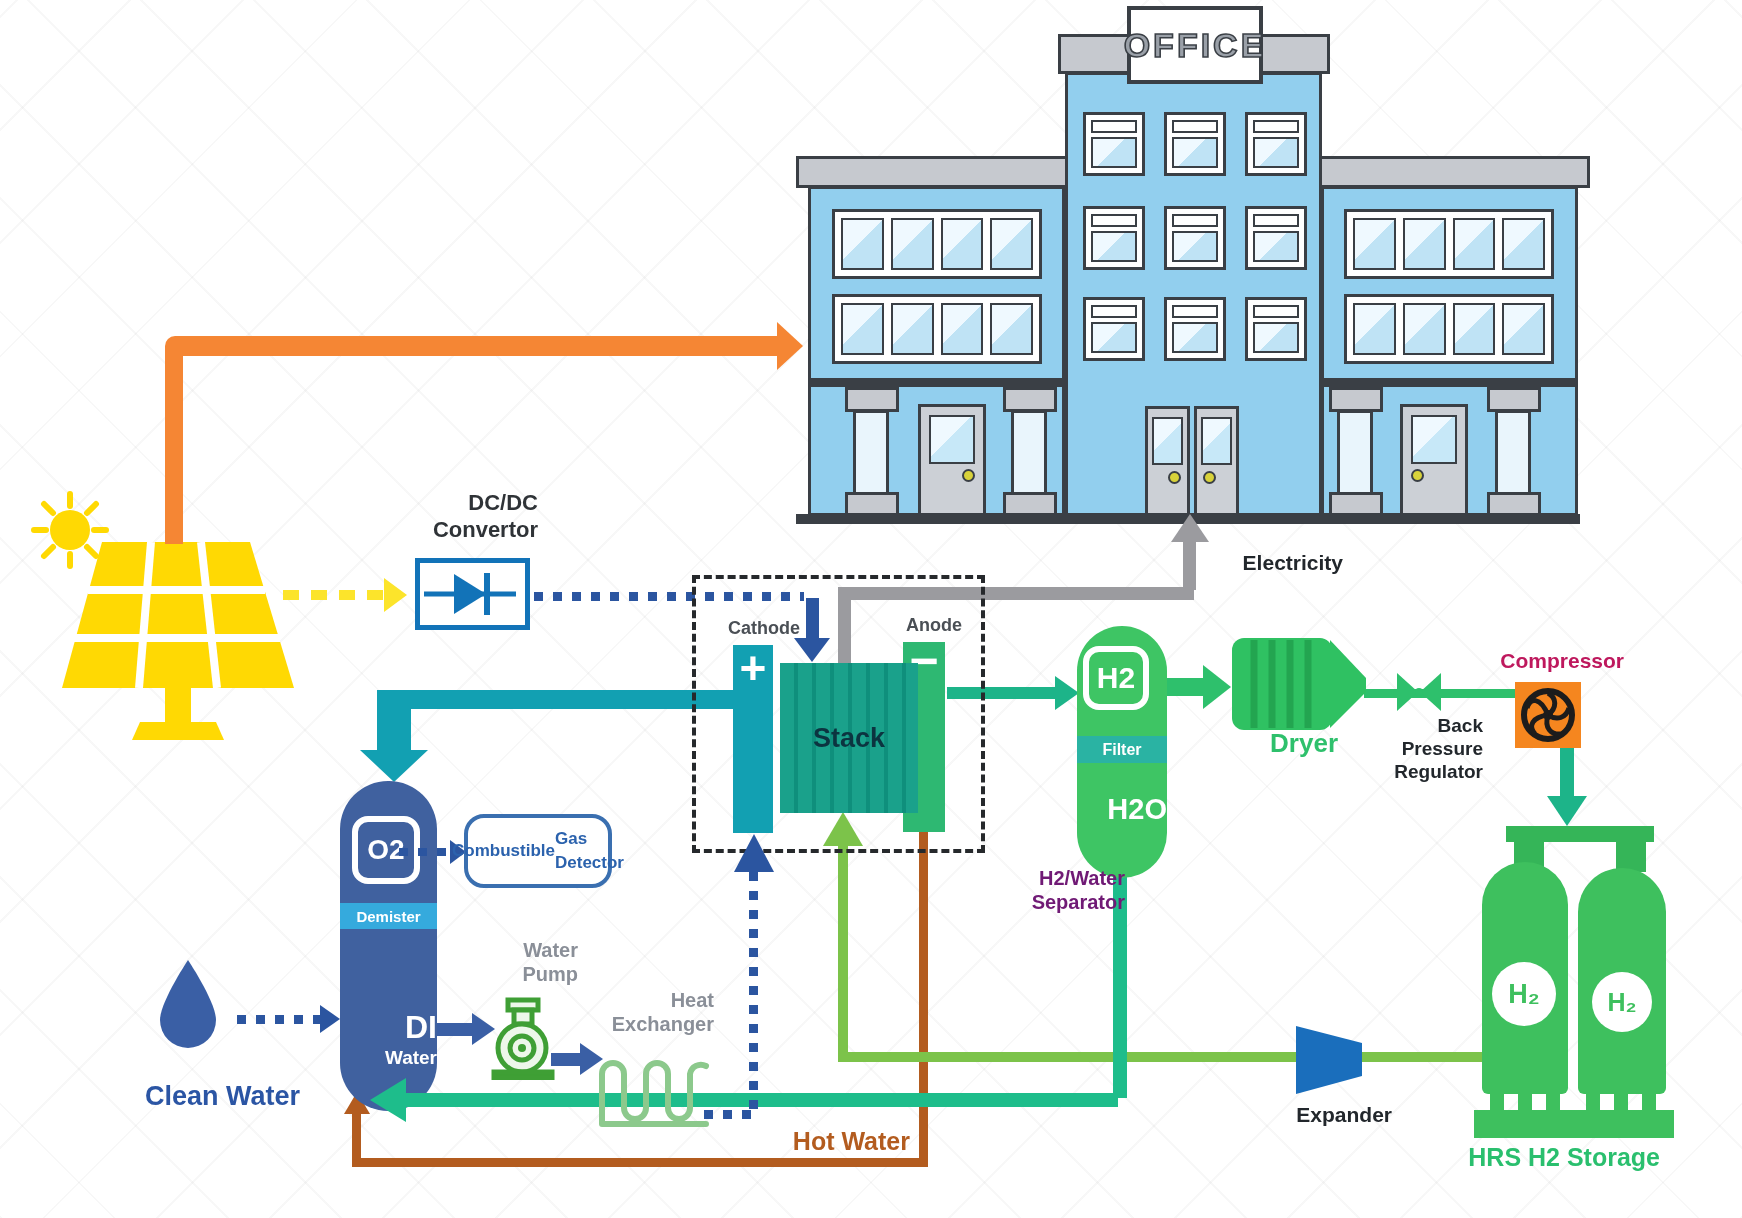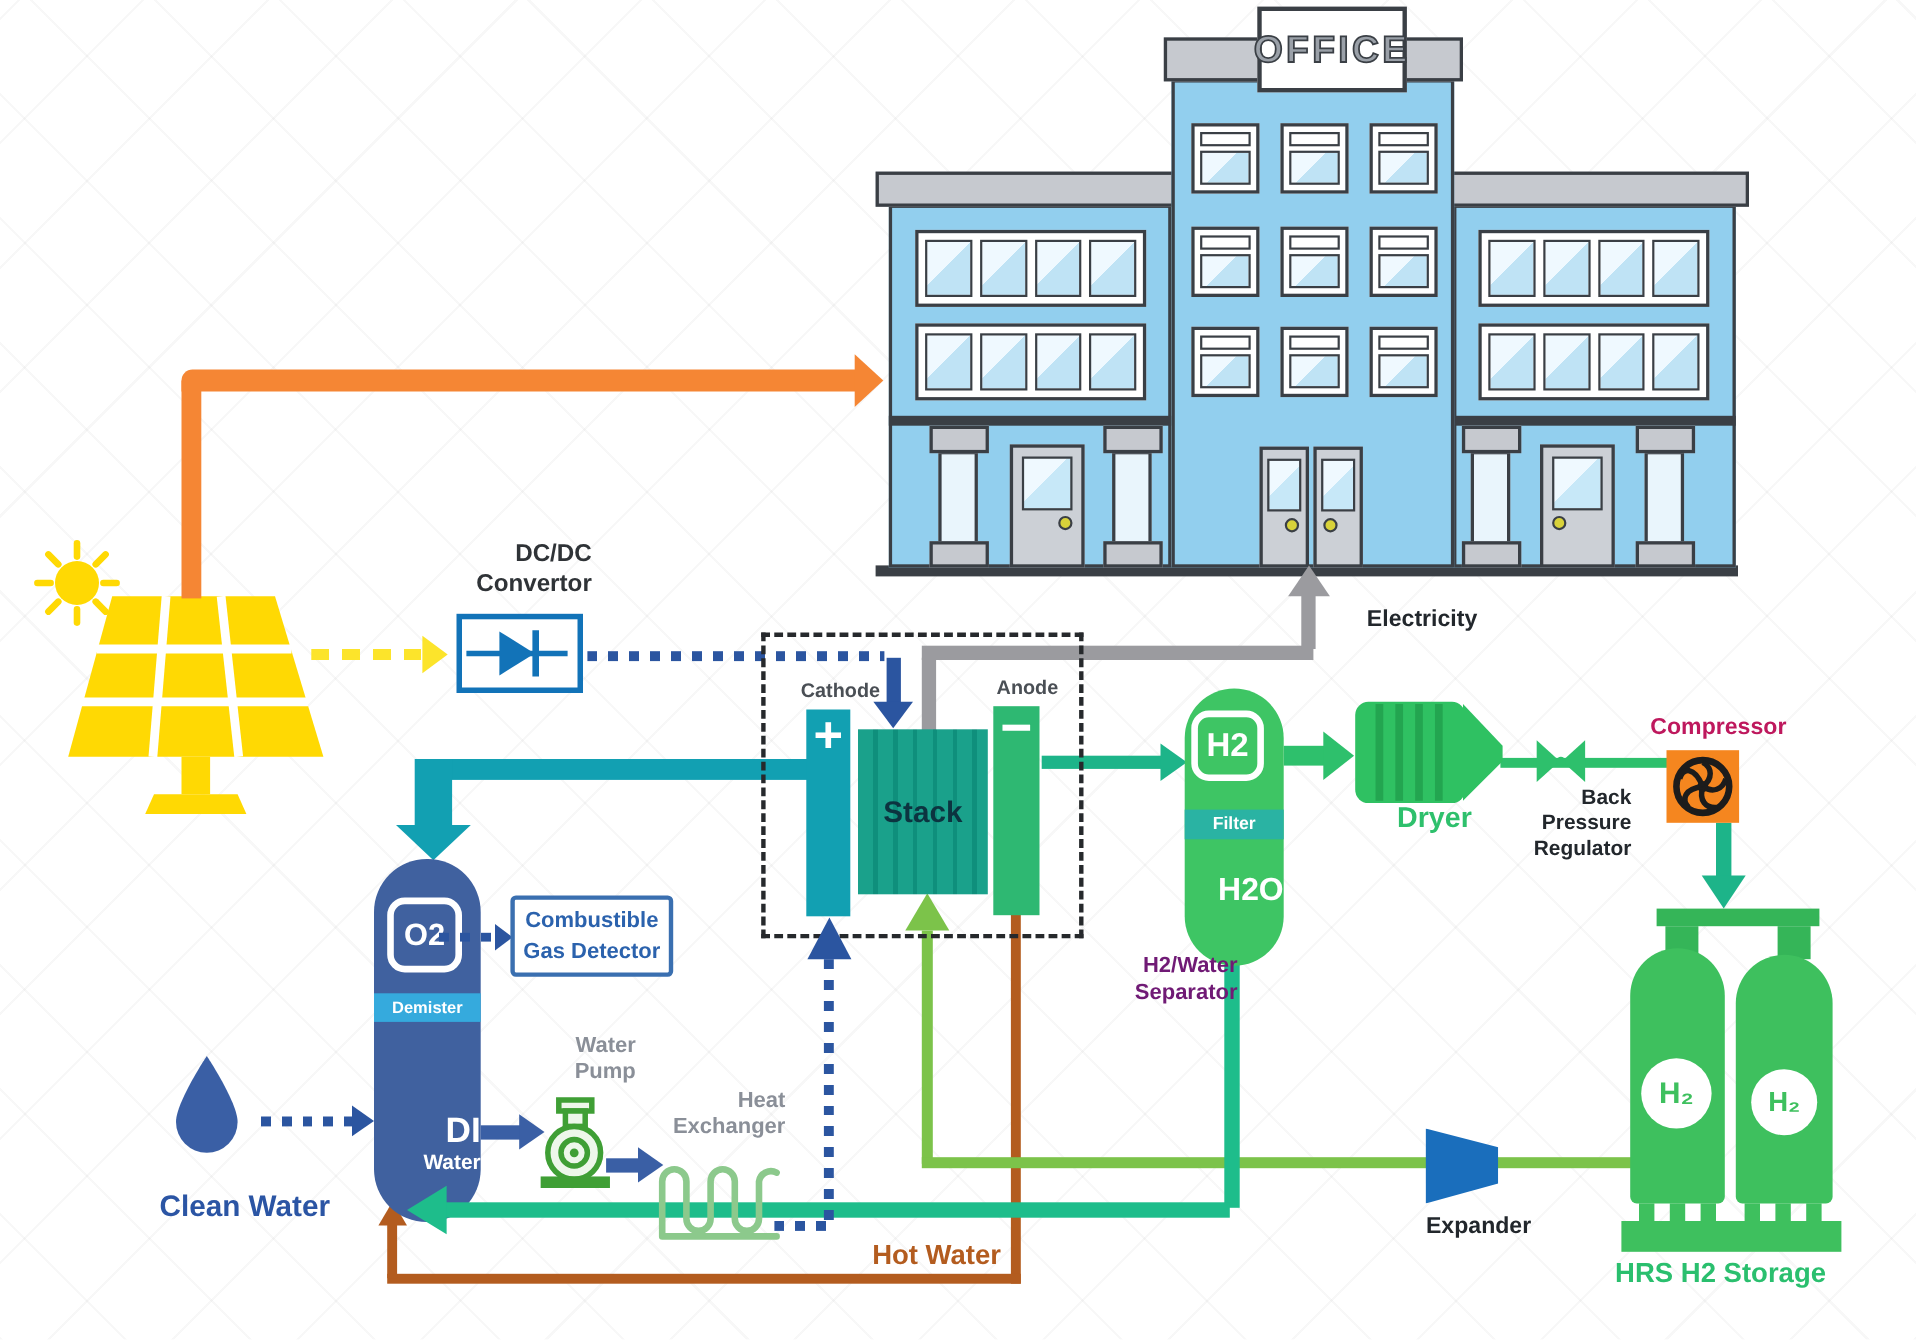--- a/index.html
+++ b/index.html
@@ -25,35 +25,35 @@
   .twin .bar{height:9px;background:#fff;border:2px solid #3A3F45;}
   .twin .glass{flex:1;background:linear-gradient(135deg,#EFF9FF 45%,#BFE3F5 45%);border:2px solid #3A3F45;}
   .cap{position:absolute;background:#C6C9CF;border:3px solid #3A3F45;box-sizing:border-box;}
   .shaft{position:absolute;background:#E9F5FC;border:3px solid #3A3F45;box-sizing:border-box;}
   .bdoor{position:absolute;background:#CCD0D6;border:3px solid #3A3F45;box-sizing:border-box;}
   .bdoor .win{margin:8px auto 0;width:68%;height:42%;
         background:linear-gradient(135deg,#EFF9FF 45%,#C7E8F8 45%);border:2px solid #3A3F45;}
   .knob{position:absolute;width:9px;height:9px;border-radius:50%;background:#D8D23A;border:2px solid #3A3F45;}
   .ledge{position:absolute;background:#3A3F45;}
   .sign{position:absolute;background:#fff;border:4px solid #3A3F45;box-sizing:border-box;
-        display:flex;align-items:center;justify-content:center;margin-left:16px;}
+        display:flex;align-items:center;justify-content:center;}
   .sign span{font-weight:bold;font-size:34px;letter-spacing:3px;color:#9AA0A8;
         -webkit-text-stroke:1.6px #3A3F45;}
   
   .dashbox{position:absolute;border:4px dashed #26292C;box-sizing:border-box;}
   .electrode{position:absolute;display:flex;justify-content:center;color:#fff;font-weight:bold;}
   .stackbody{position:absolute;background:repeating-linear-gradient(90deg,#1AA18B 0 14px,#0F8F7C 14px 18px);
         display:flex;align-items:center;justify-content:center;}
   .column{position:absolute;color:#fff;text-align:center;}
   .badge{position:absolute;border:6px solid #fff;border-radius:16px;display:flex;align-items:center;
         justify-content:center;color:#fff;font-weight:bold;box-sizing:border-box;}
   .band{position:absolute;display:flex;align-items:center;justify-content:center;color:#fff;font-weight:bold;}
-  .gasbox{position:absolute;background:#fff;border:4px solid #3A6FB0;border-radius:5px;
-        box-sizing:border-box;display:flex;flex-direction:column;align-items:center;justify-content:center;
-        color:#2B62AD;font-weight:bold;font-size:20px;line-height:1.4;}
+  .gasbox{position:absolute;background:#fff;border:4px solid #3A6FB0;border-radius:20px;
+        box-sizing:border-box;display:flex;flex-direction:row;align-items:center;justify-content:center;
+        color:#2B62AD;font-weight:bold;font-size:17px;line-height:1.4;}
   .dotsh{background:repeating-linear-gradient(90deg,#2B55A0 0 9px,transparent 9px 19px);}
   .dotsv{background:repeating-linear-gradient(180deg,#2B55A0 0 9px,transparent 9px 19px);}
   .ydash{background:repeating-linear-gradient(90deg,#FCE42B 0 16px,transparent 16px 28px);}
   .tank{position:absolute;background:#3EC05E;}
   .h2circle{position:absolute;background:#fff;border-radius:50%;display:flex;align-items:center;
         justify-content:center;font-weight:bold;color:#3EC05E;}
 </style>
 </head>
 <body>
 
@@ -251,21 +251,21 @@
 
   <div class="dashbox" style="left:692px;top:575px;width:293px;height:278px"></div>
   <div class="lbl" style="left:700px;top:618px;width:100px;font-size:18px;color:#4A4F55">Cathode</div>
   <div class="lbl" style="left:882px;top:615px;width:80px;font-size:18px;color:#4A4F55">Anode</div>
   <div class="electrode" style="left:733px;top:645px;width:40px;height:188px;background:#12A0B2;font-size:46px">
     <span style="margin-top:-4px">+</span>
   </div>
   <div class="electrode" style="left:903px;top:642px;width:42px;height:190px;background:#2EB872;font-size:50px">
     <span style="margin-top:-10px">−</span>
   </div>
-  <div class="stackbody" style="left:780px;top:663px;width:118px;height:150px">
+  <div class="stackbody" style="left:780px;top:663px;width:138px;height:150px">
     <span style="font-size:27px;font-weight:bold;color:#0C3440">Stack</span>
   </div>
 
   <div class="column" style="left:340px;top:781px;width:97px;height:330px;background:#40619F;border-radius:48px"></div>
   <div class="badge" style="left:352px;top:816px;width:68px;height:68px;font-size:28px">O2</div>
   <div class="band" style="left:340px;top:903px;width:97px;height:26px;background:#35AADD;font-size:15px">Demister</div>
   <div class="lbl" style="left:340px;top:1008px;width:97px;font-size:32px;color:#fff">DI</div>
   <div class="lbl" style="left:340px;top:1046px;width:97px;font-size:19px;color:#fff">Water</div>
 
   <div class="pipe dotsh" style="left:399px;top:848px;width:52px;height:8px"></div>

